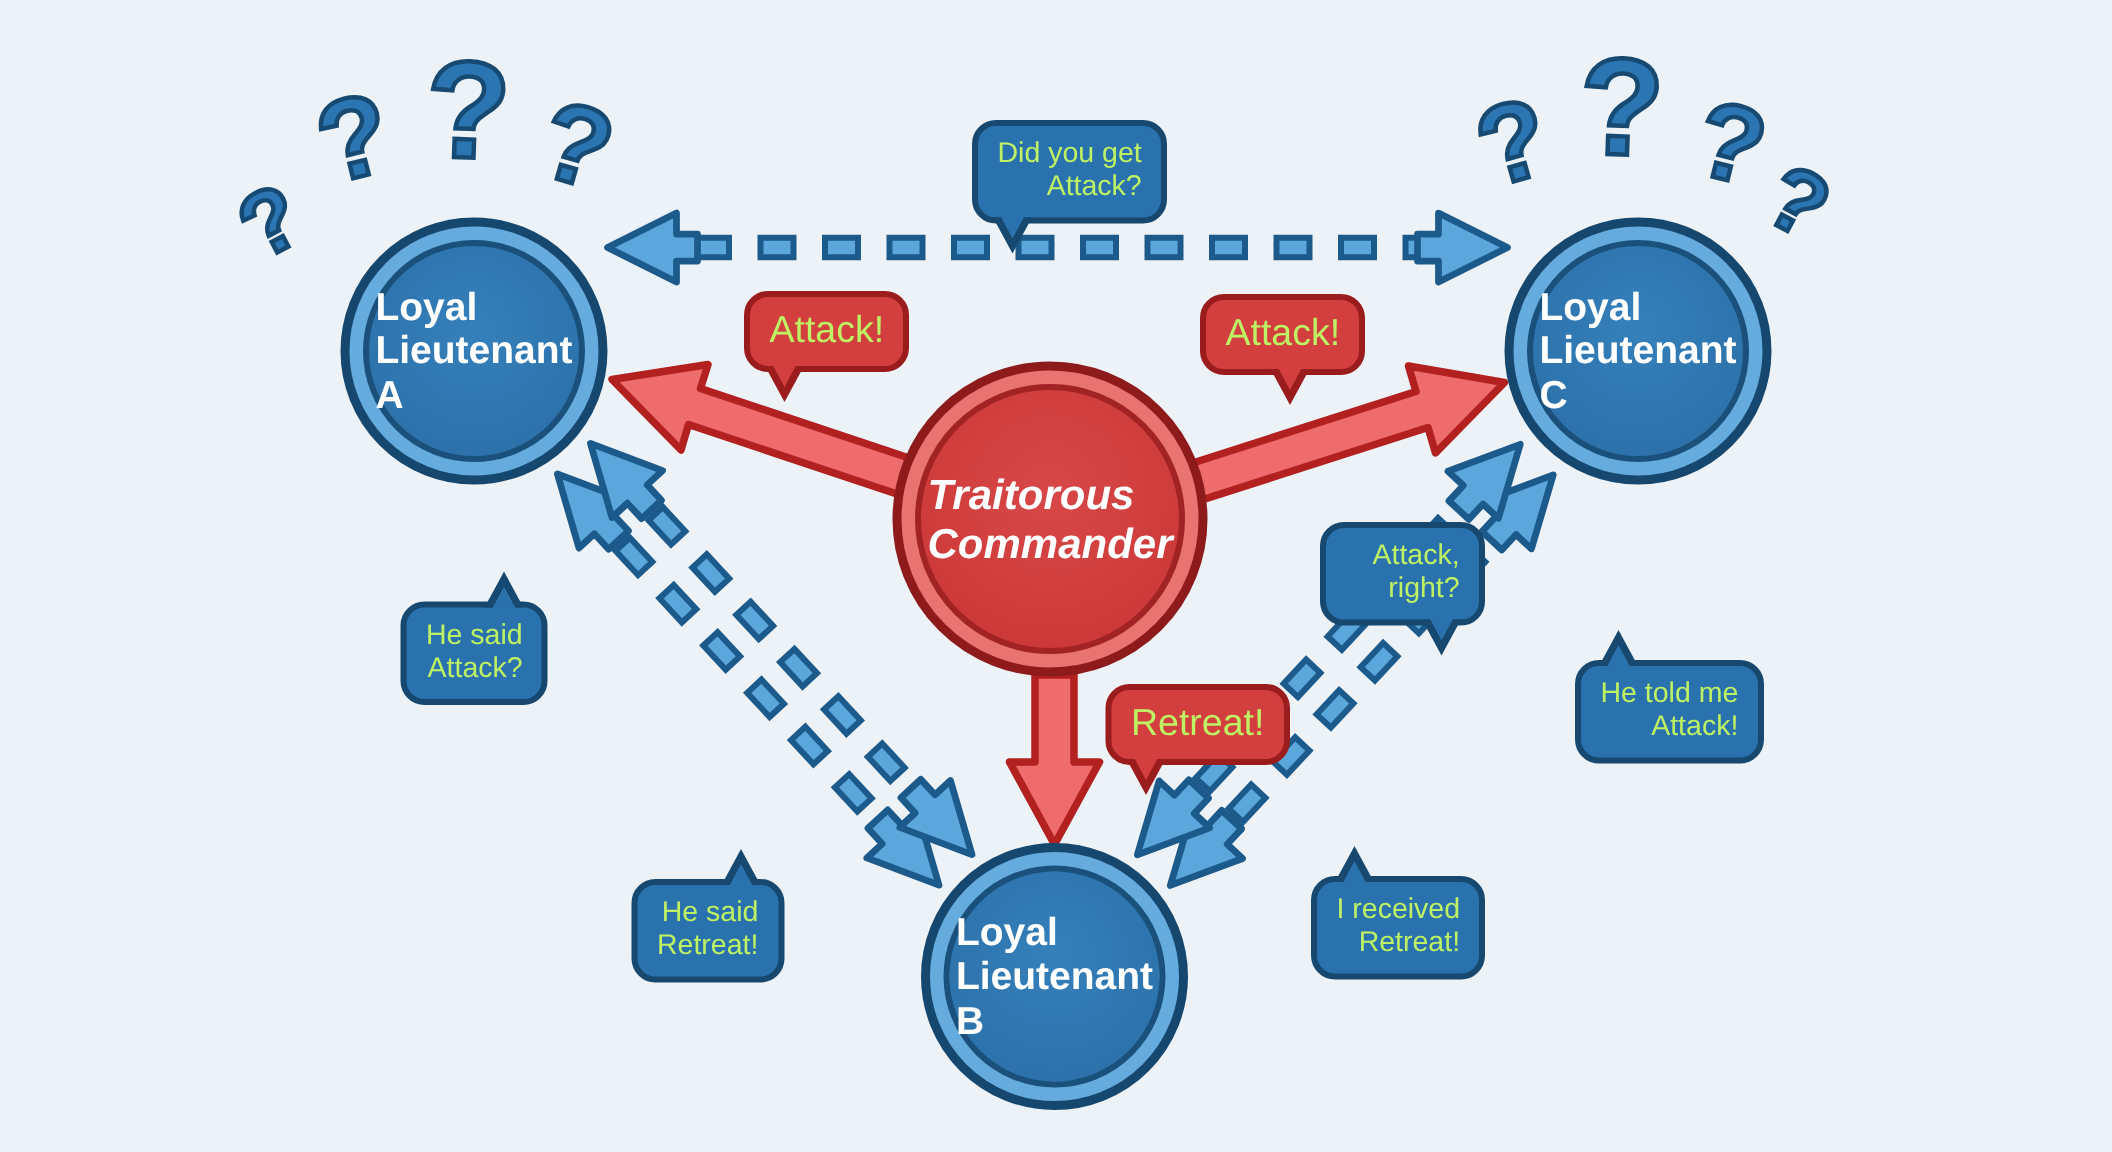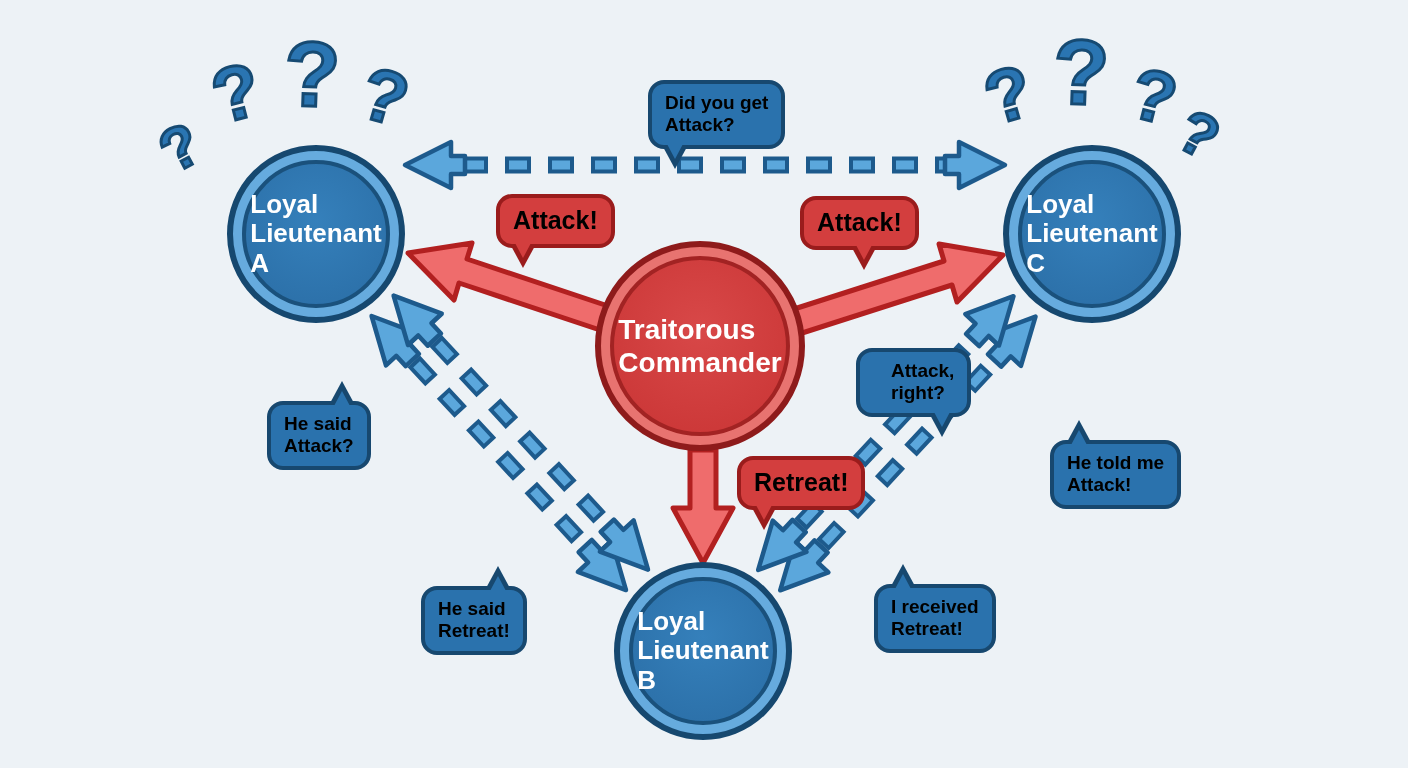--- a/index.html
+++ b/index.html
@@ -35,21 +35,21 @@
 
   
   .qm {
     position:absolute; font-weight:bold; line-height:1;
     color:#2a75b2; -webkit-text-stroke:3px #164a72;
   }
 
   
   .bubble {
     position:absolute; background:var(--fill); border:4px solid var(--line);
-    border-radius:16px; color:#000000; font-weight:bold; text-align:left;
+    border-radius:16px; color:#bef264; font-weight:normal; text-align:right;
     padding:8px 13px; line-height:1.18;
   }
   .bubble.blue { --fill:#2a72ad; --line:#17486f; font-size:19px; }
   .bubble.red  { --fill:#d33e3e; --line:#9a1c1c; font-size:25px; }
   .bubble-text { white-space:pre-line; }
 
   .bubble::before, .bubble::after { content:""; position:absolute; width:0; height:0; }
 
   .tail-bl::before { left:10px; bottom:-24px; border-left:13px solid transparent; border-right:13px solid transparent; border-top:24px solid var(--line); }
   .tail-bl::after  { left:15px; bottom:-14px; border-left:8px solid transparent; border-right:8px solid transparent; border-top:15px solid var(--fill); }
@@ -118,21 +118,21 @@
   <span class="qm" style="left:986px; top:58px; font-size:74px; transform:rotate(-16deg);">?</span>
   <span class="qm" style="left:1053px; top:26px; font-size:92px; transform:rotate(2deg);">?</span>
   <span class="qm" style="left:1132px; top:60px; font-size:72px; transform:rotate(14deg);">?</span>
   <span class="qm" style="left:1180px; top:105px; font-size:60px; transform:rotate(28deg);">?</span>
 
   <div class="node blue" style="left:227px; top:145px; width:178px; height:178px;">
     <div class="node-inner">Loyal
 Lieutenant
 A</div>
   </div>
-  <div class="node red" style="left:595px; top:241px; width:210px; height:210px;">
+  <div class="node red" style="left:595px; top:241px; width:210px; height:210px;font-style:italic;">
     <div class="node-inner">Traitorous
 Commander</div>
   </div>
   <div class="node blue" style="left:1003px; top:145px; width:178px; height:178px;">
     <div class="node-inner">Loyal
 Lieutenant
 C</div>
   </div>
   <div class="node blue" style="left:614px; top:562px; width:178px; height:178px;">
     <div class="node-inner">Loyal
@@ -155,21 +155,21 @@
 Attack?</span>
   </div>
   <div class="bubble blue tail-tr" style="left:267px; top:401px;">
     <span class="bubble-text">He said
 Attack?</span>
   </div>
   <div class="bubble blue tail-tr" style="left:421px; top:586px;">
     <span class="bubble-text">He said
 Retreat!</span>
   </div>
-  <div class="bubble blue tail-br" style="left:856px; top:348px;padding-left:31px;">
+  <div class="bubble blue tail-br" style="left:880px; top:348px;padding-left:31px;">
     <span class="bubble-text">Attack,
 right?</span>
   </div>
   <div class="bubble blue tail-tl" style="left:1031px; top:440px;margin-left:19px;">
     <span class="bubble-text">He told me
 Attack!</span>
   </div>
   <div class="bubble blue tail-tl" style="left:874px; top:584px;">
     <span class="bubble-text">I received
 Retreat!</span>

